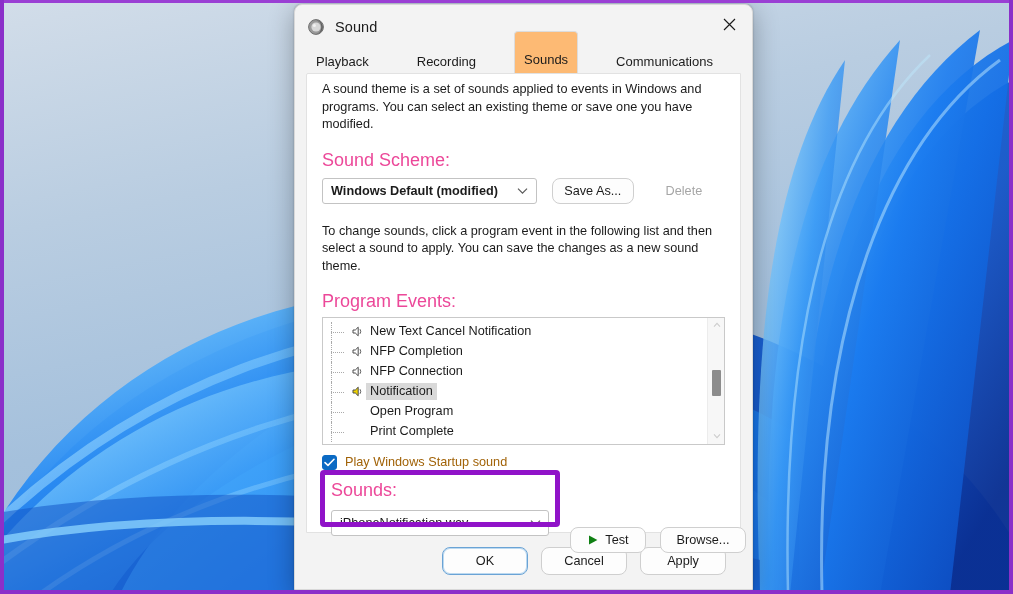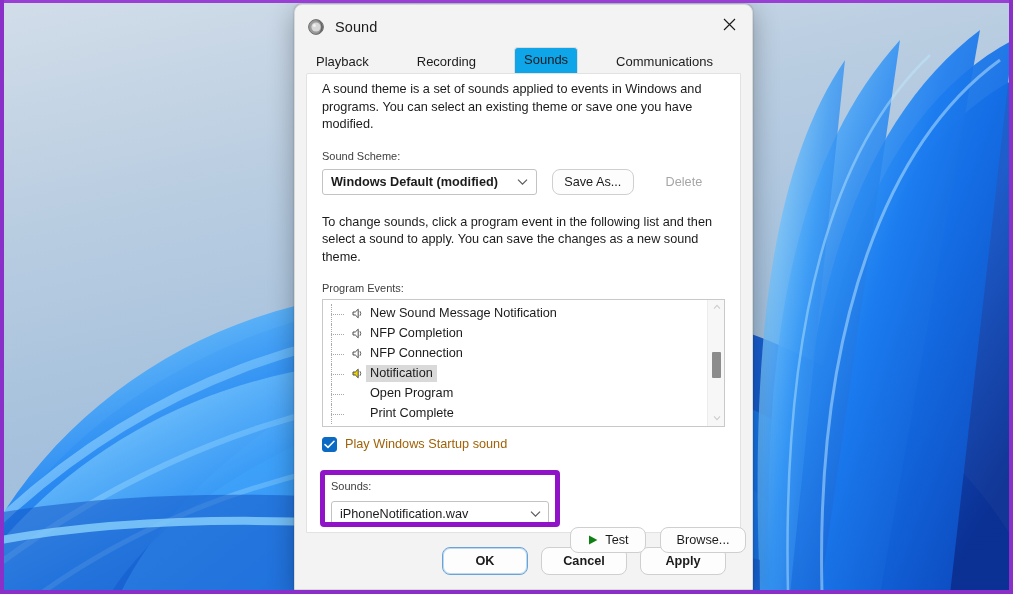--- a/index.html
+++ b/index.html
@@ -85,25 +85,25 @@
     line-height: 16px;
     border: 1px solid transparent;
     border-bottom: none;
     position: relative;
     top: 1px;
     cursor: default;
     white-space: nowrap;
   }
   .tab.inactive { background: transparent; }
   .tab.active {
-    background: #0ea5e9;
+    background: #fdba74;
     border-color: #dcdcdc;
     border-top-left-radius: 4px;
     border-top-right-radius: 4px;
-    padding-top: 4px;
+    padding-top: 20px;
     padding-bottom: 5px;
     top: 0px;
     z-index: 4;
   }
 
   
   #tabbody {
     flex: 1 1 auto;
     margin: 0 11px;
     background: #ffffff;
@@ -114,22 +114,22 @@
     z-index: 2;
   }
 
   .para {
     font-size: 12.7px;
     color: #1b1b1b;
     line-height: 17.6px;
     margin: 0;
   }
   .fieldlabel {
-    font-size: 11px;
-    color: #404040;
+    font-size: 18px;
+    color: #ec4899;
     margin: 0;
   }
 
   .row { display: flex; align-items: center; }
 
   
   .combo {
     height: 26px;
     background: #ffffff;
     border: 1px solid #c3c3c3;
@@ -260,21 +260,21 @@
   #footer {
     flex: none;
     height: 56px;
     display: flex;
     align-items: center;
     justify-content: flex-end;
     padding-right: 26px;
     gap: 13px;
     background: #f3f3f3;
   }
-  #footer .btn { width: 86px; height: 28px; font-weight: bold; }
+  #footer .btn { width: 86px; height: 28px; }
 </style>
 </head>
 <body>
 
 <div id="desktop">
 
   <svg id="bloom-svg" width="1013" height="594" style="position:absolute;left:0;top:0;">
     <defs>
       <linearGradient id="bgGrad" x1="0" y1="0" x2="0.35" y2="1">
         <stop offset="0%" stop-color="#d2dde9"></stop>
@@ -399,21 +399,21 @@
         <div id="events-inner">
 
           <div class="evt">
             <span class="guide"></span>
             <span class="spk">
               <svg width="13" height="13" viewBox="0 0 13 13">
                 <path d="M2 5 L4.3 5 L7.2 2.2 L7.2 10.8 L4.3 8 L2 8 Z" fill="#ffffff" stroke="#4c4c4c" stroke-width="1"></path>
                 <path d="M9 4.2 Q10.5 6.5 9 8.8" stroke="#4c4c4c" stroke-width=".9" fill="none"></path>
               </svg>
             </span>
-            <span class="etext">New Sound Message Notification</span>
+            <span class="etext">New Text Cancel Notification</span>
           </div>
 
           <div class="evt">
             <span class="guide"></span>
             <span class="spk">
               <svg width="13" height="13" viewBox="0 0 13 13">
                 <path d="M2 5 L4.3 5 L7.2 2.2 L7.2 10.8 L4.3 8 L2 8 Z" fill="#ffffff" stroke="#4c4c4c" stroke-width="1"></path>
                 <path d="M9 4.2 Q10.5 6.5 9 8.8" stroke="#4c4c4c" stroke-width=".9" fill="none"></path>
               </svg>
             </span>

